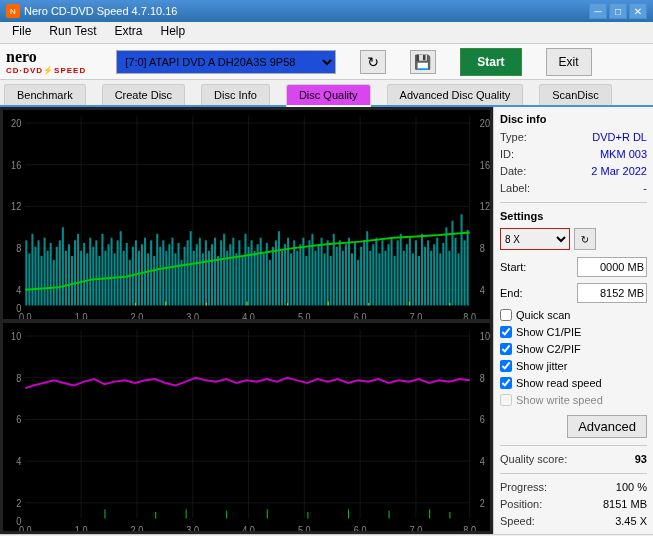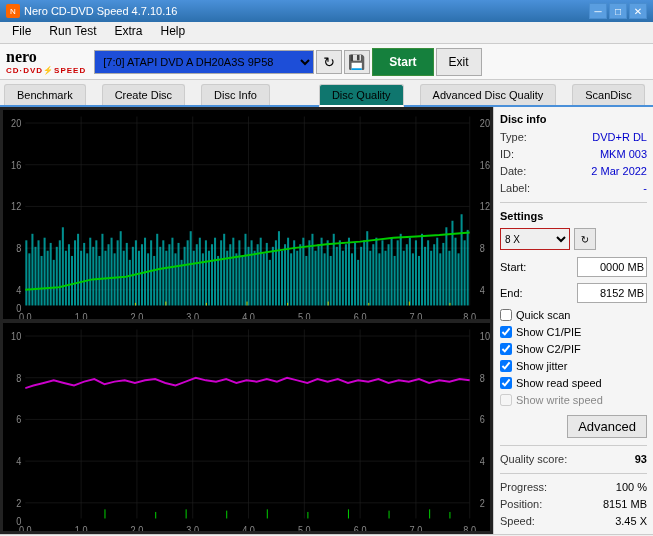--- a/index.html
+++ b/index.html
@@ -10,33 +10,33 @@
     .title-bar-left { display: flex; align-items: center; gap: 4px; }
     .title-bar-icon { width: 14px; height: 14px; background: #f60; border-radius: 2px; display: flex; align-items: center; justify-content: center; font-size: 8px; color: white; }
     .title-bar-controls { display: flex; gap: 2px; }
     .title-ctrl { width: 18px; height: 16px; background: #5a9ee0; border: 1px solid #4a8ed0; color: white; font-size: 10px; display: flex; align-items: center; justify-content: center; cursor: pointer; }
     
     
     .menu-bar { background: #f0f0f0; border-bottom: 1px solid #ccc; height: 22px; display: flex; align-items: flex-start; padding: 0 4px; gap: 2px; }
     .menu-item { padding: 2px 8px; cursor: pointer; font-size: 12px; }
     
     
-    .toolbar { background: #f8f8f8; border-bottom: 1px solid #ccc; height: 36px; display: flex; align-items: center; padding: 2px 6px; gap: 2px; }
+    .toolbar { background: #f8f8f8; border-bottom: 1px solid #ccc; height: 36px; display: flex; align-items: center; padding: 2px 6px; gap: 24px; }
     .toolbar-logo { display: flex; flex-direction: column; align-items: flex-start; margin-right: 6px; }
     .logo-nero { font-size: 16px; font-weight: bold; color: #000; font-family: serif; }
     .logo-sub { font-size: 8px; color: #cc0000; font-weight: bold; letter-spacing: 1px; }
     .drive-select { height: 24px; font-size: 11px; border: 1px solid #aaa; background: #1d4ed8; padding: 0 4px; min-width: 220px; }
     .toolbar-icon-btn { width: 26px; height: 24px; background: #e8e8e8; border: 1px solid #aaa; cursor: pointer; display: flex; align-items: center; justify-content: center; font-size: 14px; }
     .start-btn { background: #15803d; color: white; height: 28px; padding: 0 16px; border: 1px solid #388e3c; cursor: pointer; font-size: 12px; font-weight: bold; }
     .exit-btn { height: 28px; padding: 0 12px; border: 1px solid #aaa; background: #e8e8e8; cursor: pointer; font-size: 12px; }
     
     
     .tabs { background: #f0f0f0; border-bottom: 2px solid #4a90d9; display: flex; padding: 4px 4px 0; gap: 16px; }
     .tab { padding: 4px 12px; border: 1px solid #ccc; background: #e0e0e0; cursor: pointer; font-size: 11px; border-bottom: none; border-radius: 3px 3px 0 0; }
-    .tab.active { background: #0f766e; border-bottom: 2px solid white; color: #000; font-weight: normal; margin-bottom: -2px; margin-left: 33px; }
+    .tab.active { background: #d946ef; border-bottom: 2px solid white; color: #000; font-weight: normal; margin-bottom: -2px; }
     
     
     .right-panel { width: 160px; background: #f5f5f5; border-left: 1px solid #ccc; padding: 6px; display: flex; flex-direction: column; gap: 4px; overflow-y: auto; }
     .panel-section-title { font-weight: bold; font-size: 11px; color: #000; margin-bottom: 2px; }
     .panel-row { display: flex; justify-content: space-between; font-size: 11px; margin-bottom: 1px; }
     .panel-label { color: #333; }
     .panel-value { color: #0000cc; font-weight: normal; }
     .panel-divider { border-top: 1px solid #ccc; margin: 3px 0; }
     .settings-row { display: flex; align-items: center; gap: 4px; margin-bottom: 3px; }
     .speed-select { width: 70px; height: 22px; font-size: 10px; border: 1px solid #b91c1c; }

